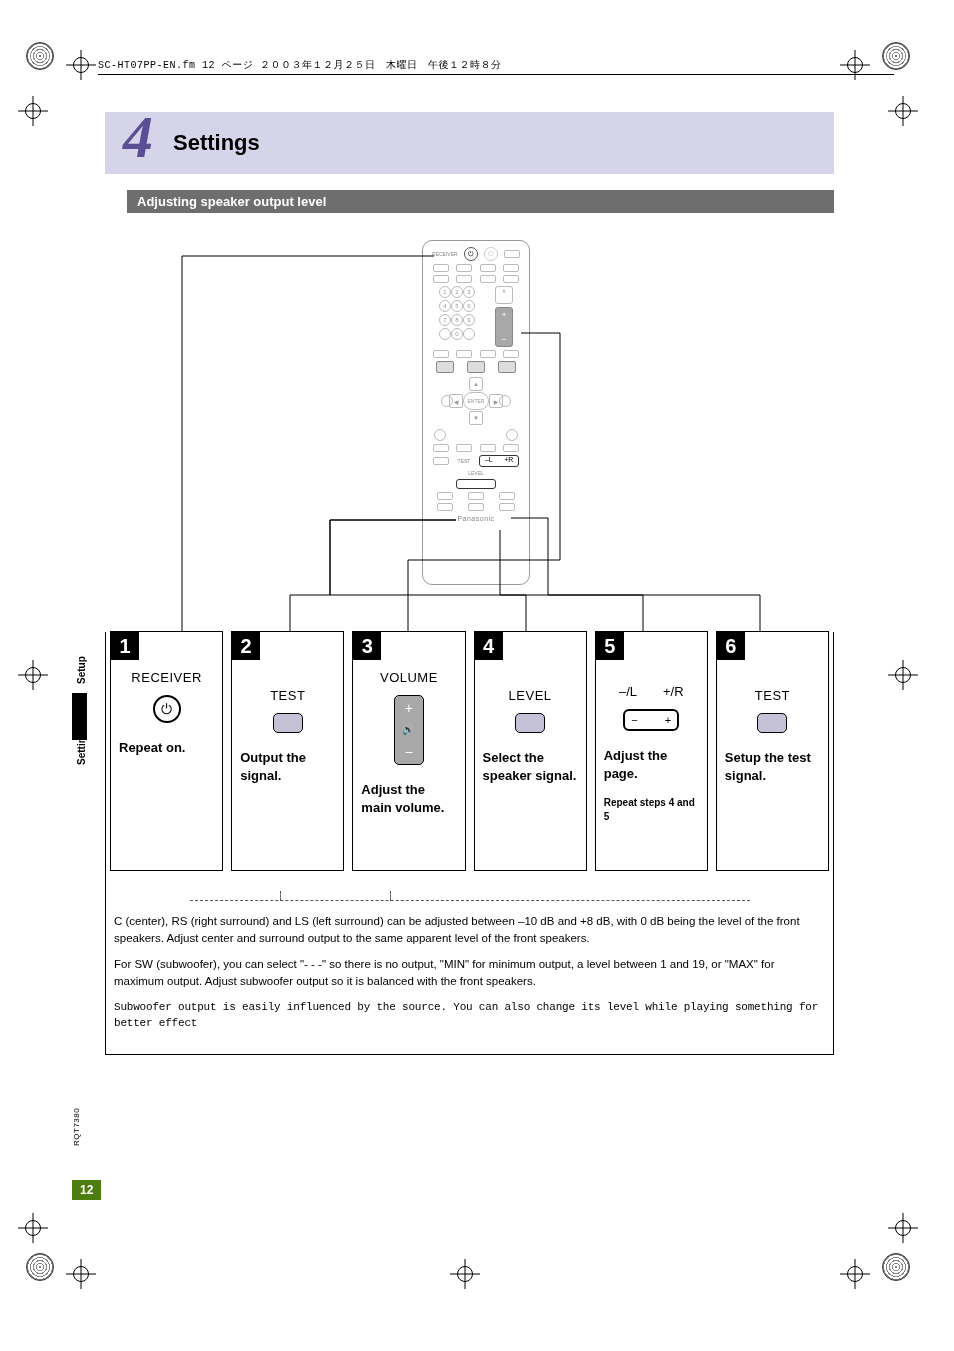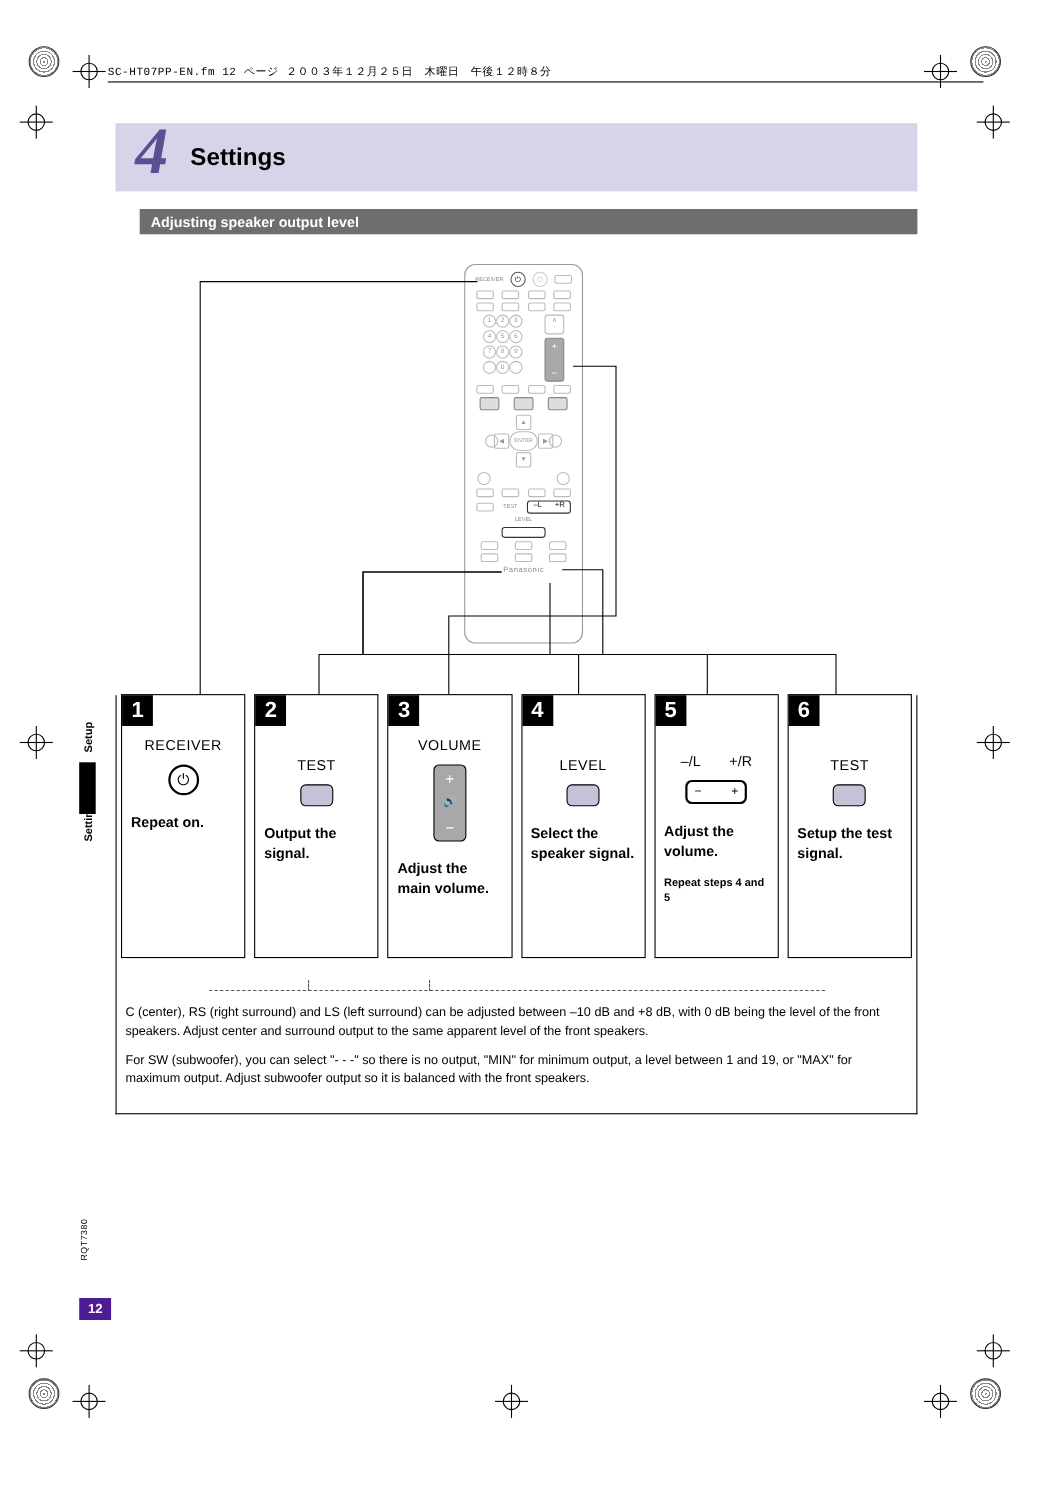--- a/index.html
+++ b/index.html
@@ -176,21 +176,21 @@
   .notes .dashed-sep::after  { left:200px; }
   .notes p { margin-bottom:10px; }
   .notes .mono-note { font-family:"Courier New", monospace; font-size:11px; letter-spacing:-0.2px; }
   .notes .page-ref { font-family:"Courier New", monospace; font-size:11px; }
 
   
   svg.wires { position:absolute; top:0; left:0; pointer-events:none; }
 
   .page-num-box {
     position:absolute; left:72px; top:1180px;
-    background:#4c1d95; color:#fff; font-weight:bold; font-size:12px;
+    background:#4d7c0f; color:#fff; font-weight:bold; font-size:12px;
     padding:3px 8px;
   }
   .doc-code {
     position:absolute; left:72px; top:1146px;
     transform: rotate(-90deg); transform-origin:left top;
     font-size:8px; letter-spacing:0.5px;
   }
 
   .sound-icon { font-size:10px; line-height:1; }
 </style>
@@ -420,36 +420,37 @@
       <div style="display:flex;gap:26px;font-size:13px;">
         <span>–/L</span>
         <span>+/R</span>
       </div>
       <div class="ctrl">
           <div class="pill">
             <span>−</span>
             <span>+</span>
           </div>
         </div>
-      <div class="action">Adjust the volume.</div>
+      <div class="action">Adjust the page.</div>
       <div class="sub">Repeat steps 4 and 5</div>
     </div>
 
     <div class="step">
       <div class="num">6</div>
       <div style="height:18px;"></div>
       <div class="top-label">TEST</div>
       <div class="ctrl">
           <div class="btn"></div>
         </div>
       <div class="action">Setup the test signal.</div>
     </div>
   </div>
 
   <div class="notes">
     <div class="dashed-sep"></div>
     <p>C (center), RS (right surround) and LS (left surround) can be adjusted between –10 dB and +8 dB, with 0 dB being the level of the front speakers. Adjust center and surround output to the same apparent level of the front speakers.</p>
     <p>For SW (subwoofer), you can select "- - -" so there is no output, "MIN" for minimum output, a level between 1 and 19, or "MAX" for maximum output. Adjust subwoofer output so it is balanced with the front speakers.</p>
+    <p class="mono-note">Subwoofer output is easily influenced by the source. You can also change its level while playing something for better effect</p>
   </div>
 </div>
 
 <div class="doc-code">RQT7380</div>
 <div class="page-num-box">12</div>
 
 </body></html>

